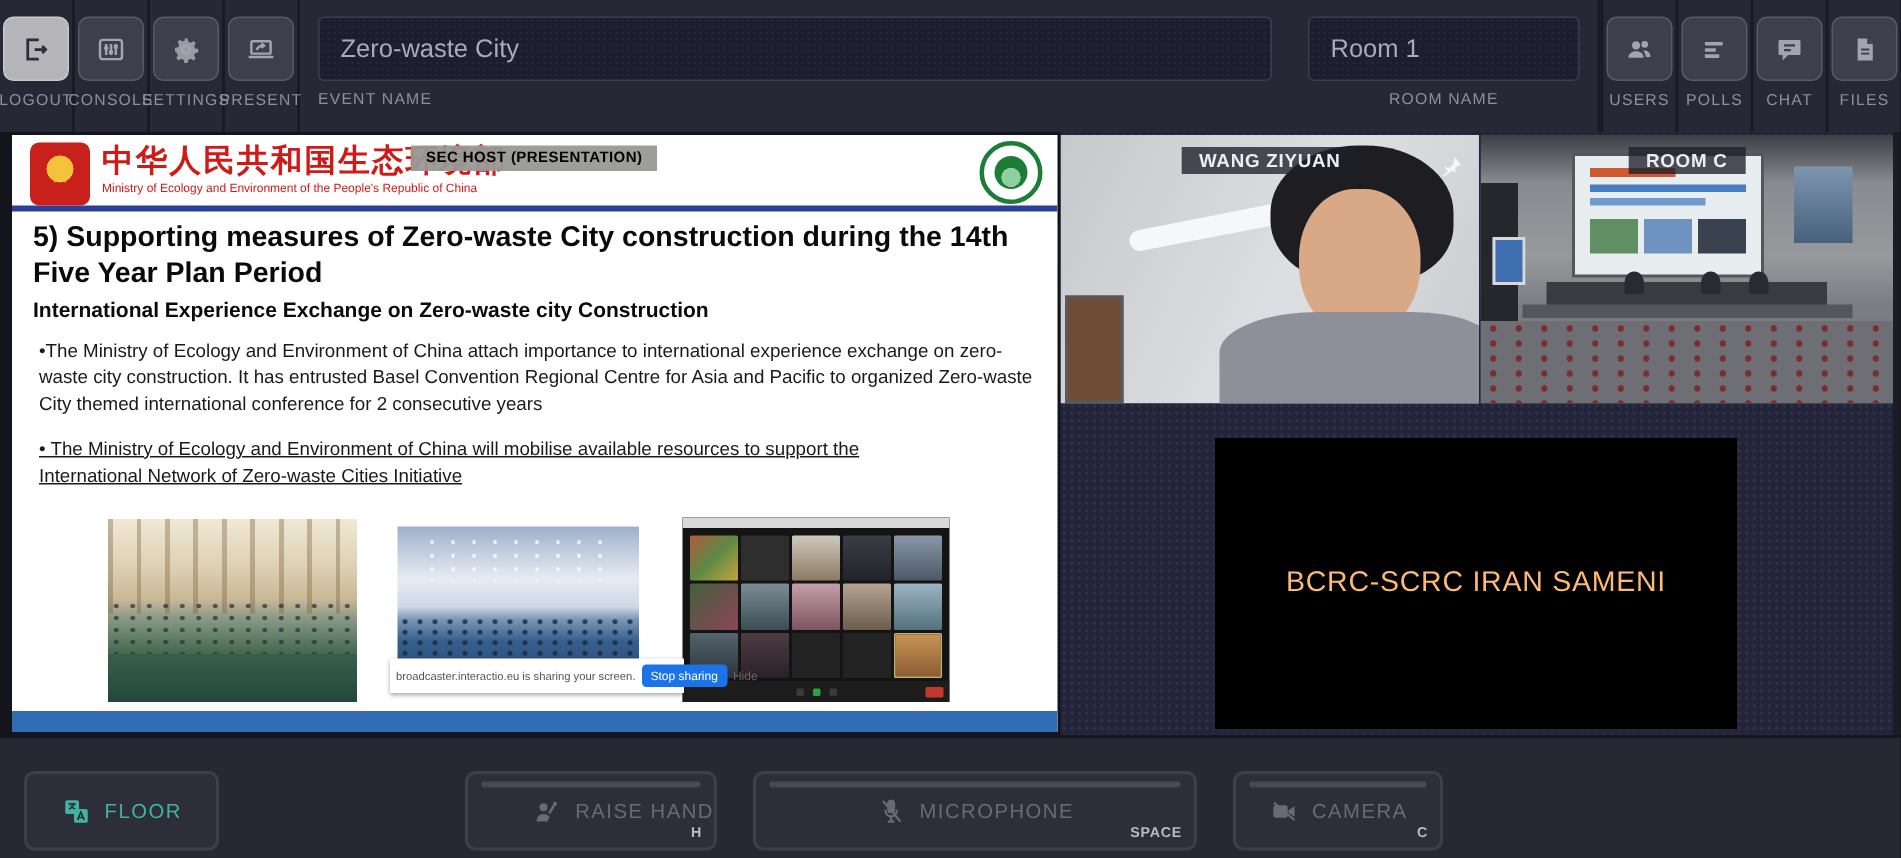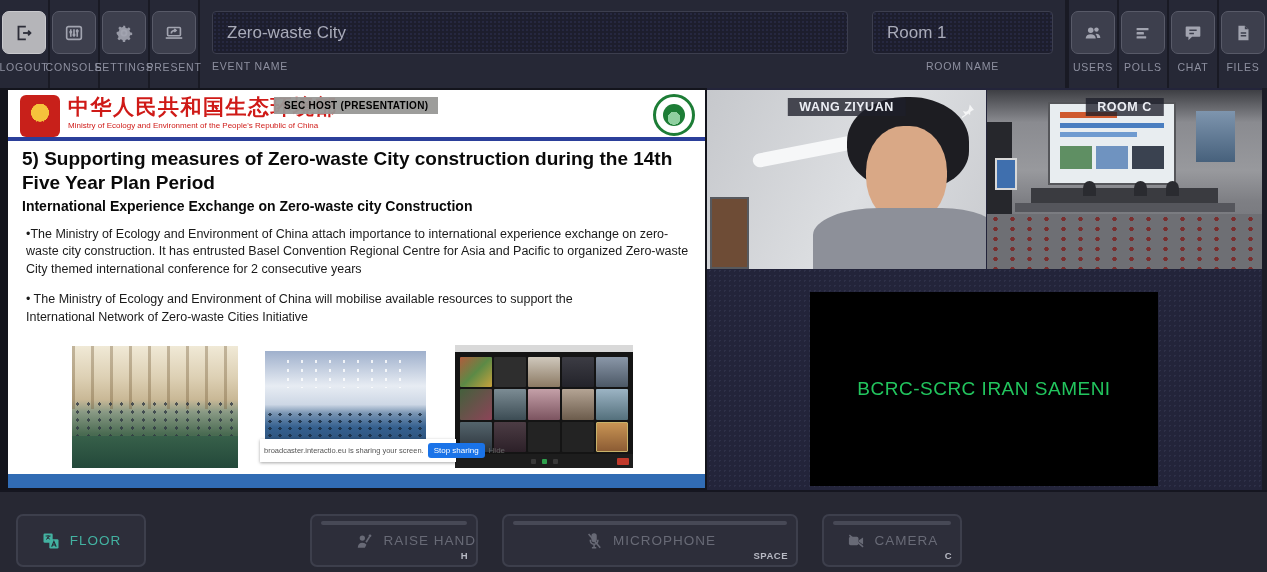--- a/index.html
+++ b/index.html
@@ -44,21 +44,21 @@
   .mee-logo { position:absolute; right:10px; top:4px; width:42px; height:42px; border-radius:50%;
     border:3px solid #1d7d36; background:#fff; display:flex; align-items:center; justify-content:center; }
   .mee-inner { width:22px; height:22px; border-radius:50%;
     background:radial-gradient(circle at 50% 65%, #8fd0a0 0 35%, #1d7d36 36% 100%); }
   .host-badge { position:absolute; left:266px; top:7px; background:rgba(152,152,150,.95);
     color:#000000; font-weight:bold; font-size:10px; padding:3px 10px; letter-spacing:.3px; z-index:5; }
   .slide-body { padding:6px 14px 0 14px; }
   .slide-title { font-size:19px; font-weight:bold; color:#0a0a0a; line-height:1.25; width:676px; }
   .slide-subtitle { font-size:14px; font-weight:bold; color:#0a0a0a; margin-top:3px; }
   .bullet { font-size:12.5px; color:#1a1a1a; line-height:1.42; margin-top:12px; width:676px; padding-left:4px; }
-  .bullet.b2 { width:560px; }
+  .bullet.b2 { width:560px;text-decoration:underline; }
   .slide-footer { position:absolute; bottom:0; left:0; width:100%; height:14px; background:#316cb4; }
 
   
   .photo { position:absolute; overflow:hidden; }
   .photo1 { left:64px; top:256px; width:166px; height:122px;
     background:linear-gradient(180deg,#f0e9d6 0%,#ddd0b4 26%,#c9b896 44%,#8a9a85 54%,#4a6b52 72%,#2e5240 100%); }
   .photo1 .arches { position:absolute; top:0; left:0; width:100%; height:52%;
     background:repeating-linear-gradient(90deg, rgba(120,96,60,.38) 0 3px, transparent 3px 19px); }
   .photo1 .crowd { position:absolute; top:44%; left:0; width:100%; height:38%; opacity:.75;
     background-image:radial-gradient(circle,#2b3440 1.5px, transparent 1.7px); background-size:11px 8px; }
@@ -136,21 +136,21 @@
   .rc-panel { position:absolute; left:16%; top:55%; width:68%; height:9%; background:#3a3b40; }
   .rc-person { position:absolute; top:-45%; width:7%; height:90%; background:#2a2b30; border-radius:50% 50% 0 0; }
   .rc-desk { position:absolute; left:10%; top:63%; width:80%; height:5%; background:#55565c; }
   .rc-chairs { position:absolute; left:0; bottom:0; width:100%; height:31%; background:#6e6f74;
     background-image:radial-gradient(circle,#7a2e2e 2px, transparent 2.3px); background-size:17px 10px; }
   .rc-left { position:absolute; left:0; top:18%; width:9%; height:52%; background:#26272c; }
   .rc-kiosk { position:absolute; left:3%; top:38%; width:8%; height:18%; background:#3f6fae; border:2px solid #d8d8d8; }
   
   .audio-tile { position:absolute; left:103px; top:204px; width:348px; height:194px; background:#000;
     display:flex; align-items:center; justify-content:center; }
-  .audio-tile span { color:#22c55e; font-size:19px; letter-spacing:.5px; }
+  .audio-tile span { color:#fdba74; font-size:19px; letter-spacing:.5px; }
 
   
   .bottombar { position:absolute; left:0; top:490px; width:1267px; height:82px; background:#272833;
     border-top:2px solid #151620; }
   .bb-btn { position:absolute; top:22px; height:53px; background:#2d2e3a; border:2px solid #3d3f4c;
     border-radius:7px; display:flex; align-items:center; justify-content:center; gap:9px;
     color:#686a76; font-size:13.5px; letter-spacing:1px; cursor:pointer; }
   .bb-btn .strip { position:absolute; top:5px; left:9px; right:9px; height:4px; background:#474956; border-radius:2px; }
   .bb-btn .key { position:absolute; right:8px; bottom:4px; font-size:9.5px; font-weight:bold; color:#b8bac4; letter-spacing:.5px; }
   .bb-floor { left:16px; width:130px; color:#43b2a1; }

